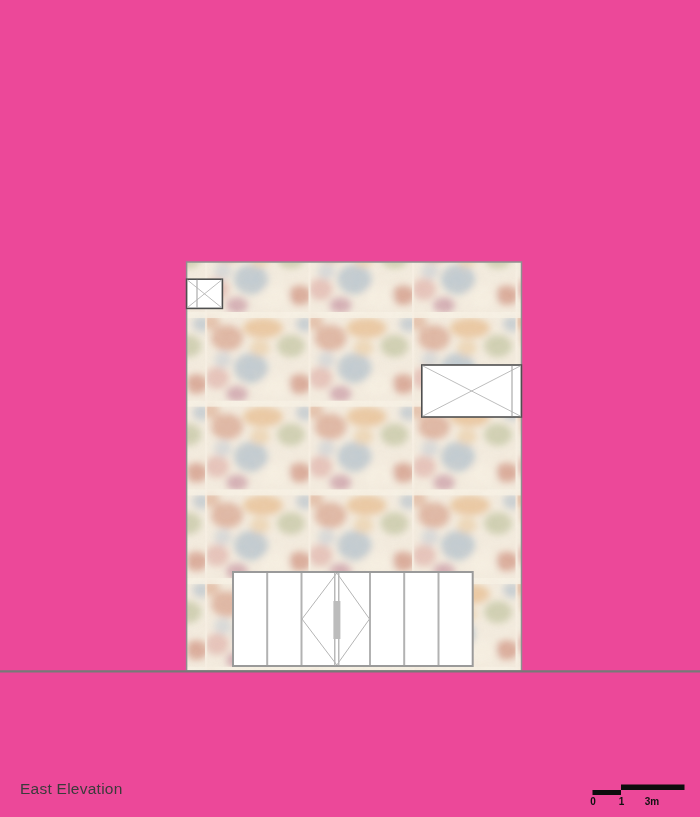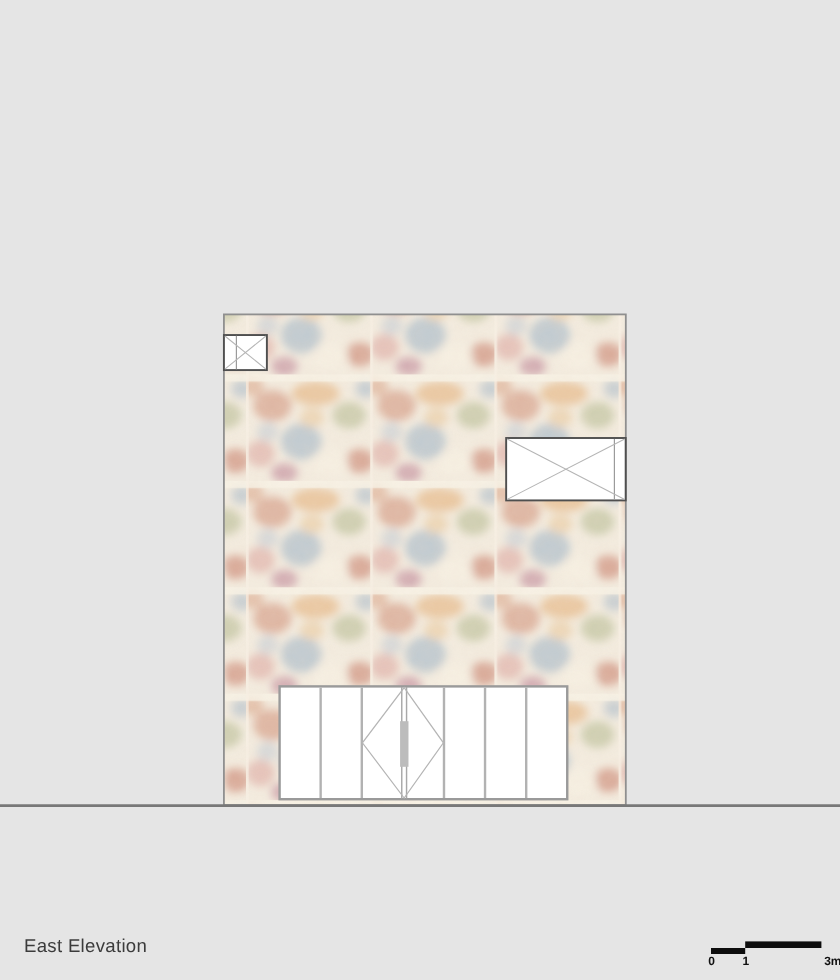--- a/index.html
+++ b/index.html
@@ -1,20 +1,20 @@
 <!DOCTYPE html>
 <html><head>
 <meta charset="utf-8">
 <style>
   html, body { margin: 0; padding: 0; background: #ffffff; }
   .page {
     position: relative;
     width: 700px;
     height: 817px;
-    background: #e5e5e5;
+    background: #ec4899;
     overflow: hidden;
     font-family: "Liberation Sans", sans-serif;
   }
   .drawing-svg { position: absolute; left: 0; top: 0; }
   .drawing-title {
     position: absolute;
     left: 20px;
     top: 780px;
     font-size: 15.5px;
     font-weight: 400;
@@ -24,21 +24,21 @@
   .scale-label {
     position: absolute;
     top: 796px;
     transform: translateX(-50%);
     font-size: 10px;
     font-weight: bold;
     color: #111111;
   }
   .sl-0  { left: 593px; }
   .sl-1  { left: 621.5px; }
-  .sl-3m { left: 694px; }
+  .sl-3m { left: 652px; }
 </style>
 </head>
 <body>
 
 <div class="page">
 
   <svg class="drawing-svg" width="700" height="817" viewBox="0 0 700 817">
     <defs>
       <filter id="blobBlur" x="-60%" y="-60%" width="220%" height="220%">
         <feGaussianBlur stdDeviation="3.6"></feGaussianBlur>

